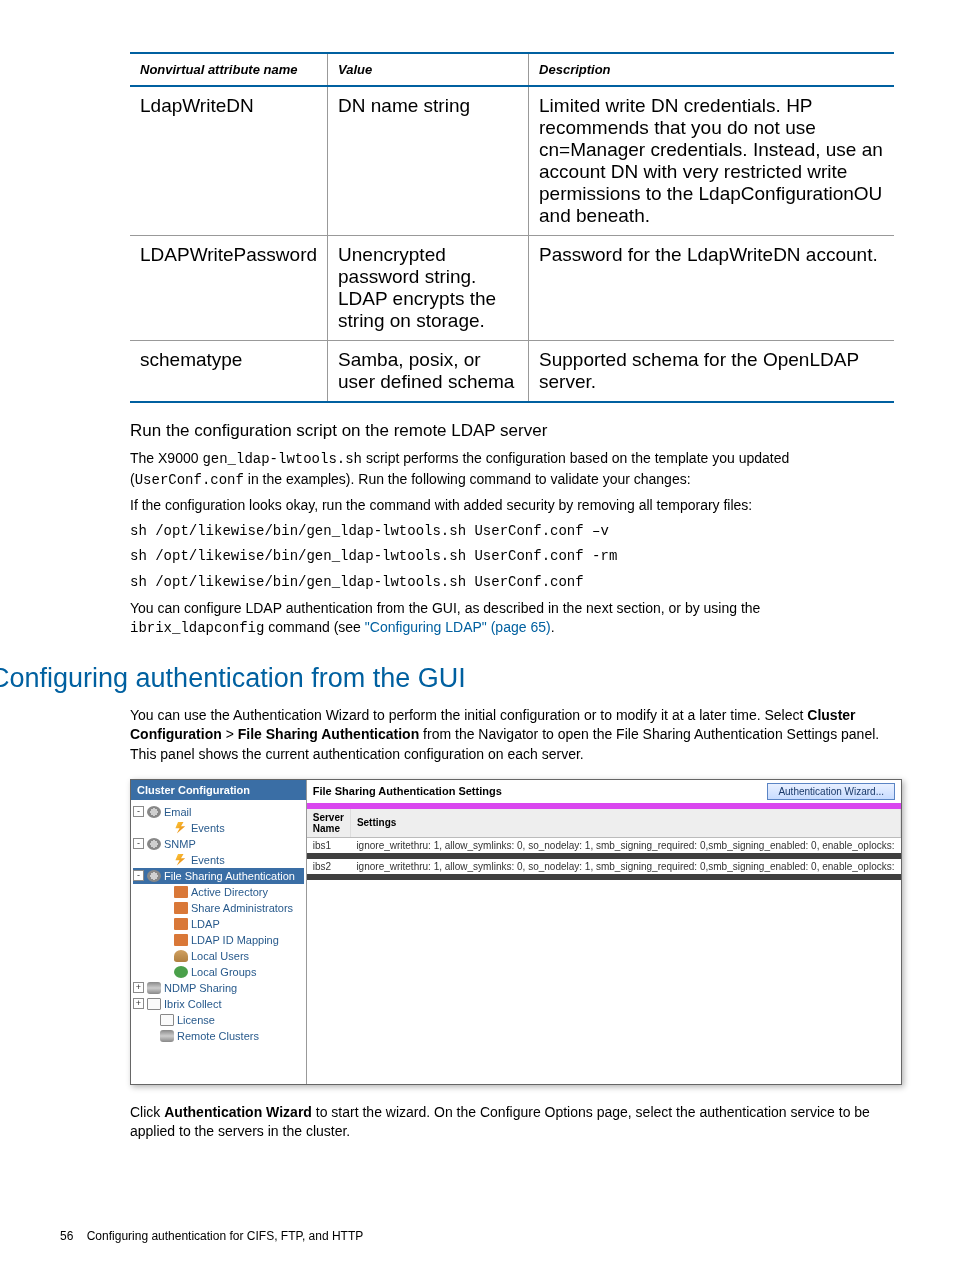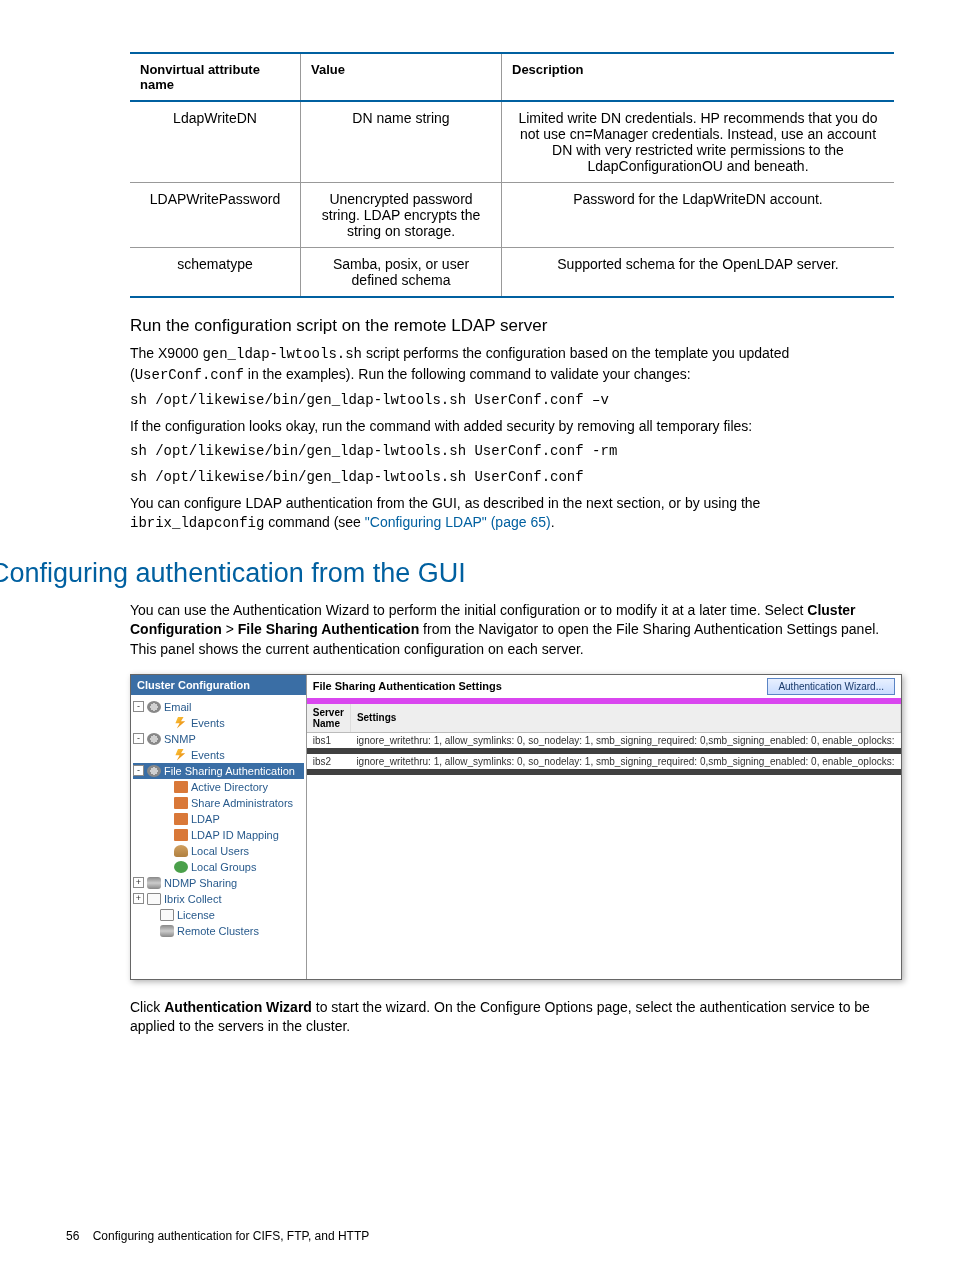--- a/index.html
+++ b/index.html
@@ -1,21 +1,21 @@
 <!DOCTYPE html>
 <html><head>
 <meta charset="utf-8">
 <style>
   html,body{margin:0;padding:0;background:#fff;color:#000;font-family:Arial,Helvetica,sans-serif;}
   .page{width:954px;min-height:1271px;margin:0 auto;position:relative;box-sizing:border-box;padding:52px 60px 40px 60px;}
   .content{margin-left:70px;}
 
   table.attr{width:100%;border-collapse:collapse;border-top:2px solid #0060a0;border-bottom:2px solid #0060a0;margin-bottom:18px;}
-  table.attr th{font-weight:bold;font-size:13px;text-align:left;padding:8px 10px;vertical-align:top;border-bottom:2px solid #0060a0;}
-  table.attr td{font-size:14px;padding:8px 10px;vertical-align:top;border-bottom:1px solid #999;text-align:center;}
+  table.attr th{font-weight:bold;font-size:13px;text-align:left;padding:8px 10px;vertical-align:top;border-bottom:2px solid #0060a0;font-style:italic;}
+  table.attr td{font-size:19px;padding:8px 10px;vertical-align:top;border-bottom:1px solid #999;}
   table.attr tr:last-child td{border-bottom:none;}
   table.attr th.c1,table.attr td.c1{width:150px;border-right:1px solid #999;}
   table.attr th.c2,table.attr td.c2{width:180px;border-right:1px solid #999;}
 
   .h3{color:#000000;font-size:17px;font-weight:normal;margin:14px 0 8px 0;}
   .h2{color:#0060a0;font-size:27px;font-weight:normal;margin:24px 0 12px 0;margin-left:-70px;}
   p.body{font-size:14px;line-height:1.4;margin:6px 0;}
   .mono{font-family:"Courier New",monospace;font-size:14px;}
   .bold{font-weight:bold;}
   .link{color:#0060a0;}
@@ -42,21 +42,21 @@
   .right{flex:1;display:flex;flex-direction:column;}
   .rhead{display:flex;align-items:center;justify-content:space-between;padding:3px 6px;border-bottom:6px solid #d946ef;}
   .rhead .ttl{font-size:11px;font-weight:bold;}
   .wizbtn{font-size:10px;background:linear-gradient(#e8f0ff,#c8dcff);border:1px solid #5a84c4;padding:2px 10px;color:#1a3a6a;cursor:default;margin-left:8px;}
   .grid{flex:1;font-size:10px;}
   .grid table{width:100%;border-collapse:collapse;}
   .grid th{background:#eee;text-align:left;font-weight:bold;font-size:10px;padding:3px 6px;border-bottom:1px solid #bbb;border-right:1px solid #ddd;}
   .grid td{padding:2px 6px;border-bottom:6px solid #404040;color:#333;white-space:nowrap;overflow:hidden;}
   .grid td.sn{width:56px;}
 
-  .footer{position:absolute;bottom:28px;left:66px;font-size:12px;}
+  .footer{position:absolute;bottom:28px;left:60px;font-size:12px;}
 </style>
 </head>
 <body>
 
 <div class="page">
   <div class="content">
 
     <table class="attr">
       <thead>
           <tr>
@@ -81,22 +81,22 @@
           <td class="c2">Samba, posix, or user defined schema</td>
           <td>Supported schema for the OpenLDAP server.</td>
         </tr>
       </tbody>
     </table>
 
     <div class="h3">Run the configuration script on the remote LDAP server</div>
     <p class="body">
       <span>The X9000 </span><span class="mono">gen_ldap-lwtools.sh</span><span> script performs the configuration based on the template you updated (</span><span class="mono">UserConf.conf</span><span> in the examples). Run the following command to validate your changes:</span>
     </p>
+    <p class="body">If the configuration looks okay, run the command with added security by removing all temporary files:</p>
     <p class="body mono">sh /opt/likewise/bin/gen_ldap-lwtools.sh UserConf.conf –v</p>
-    <p class="body">If the configuration looks okay, run the command with added security by removing all temporary files:</p>
     <p class="body mono">sh /opt/likewise/bin/gen_ldap-lwtools.sh UserConf.conf -rm</p>
     <p class="body mono">sh /opt/likewise/bin/gen_ldap-lwtools.sh UserConf.conf</p>
 
     <p class="body">
       <span>You can configure LDAP authentication from the GUI, as described in the next section, or by using the </span><span class="mono">ibrix_ldapconfig</span><span> command (see </span><span class="link">"Configuring LDAP" (page 65)</span><span>.</span>
     </p>
   </div>
 
   <div class="h2">Configuring authentication from the GUI</div>
 

